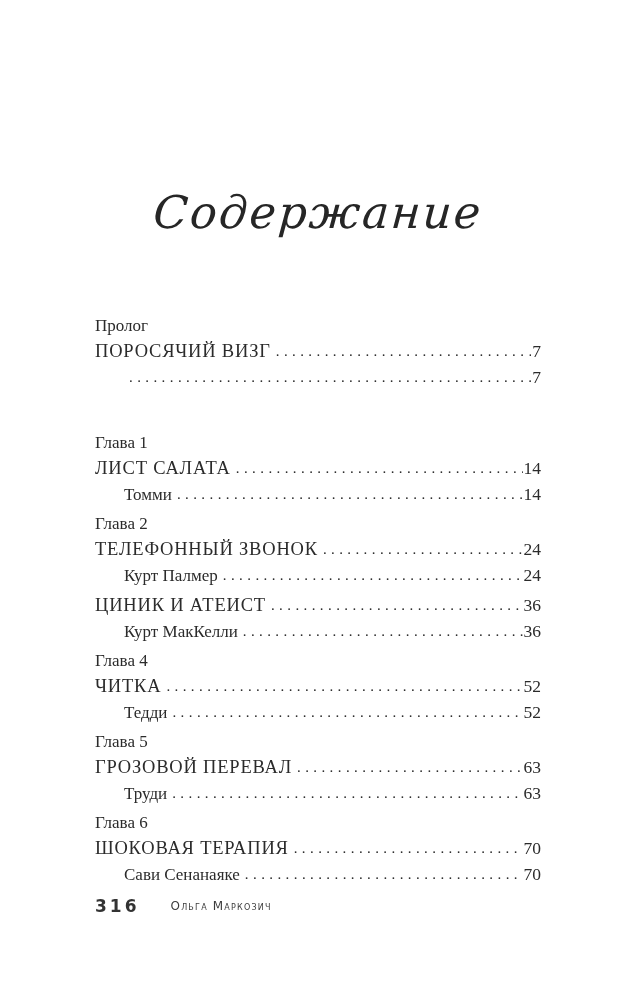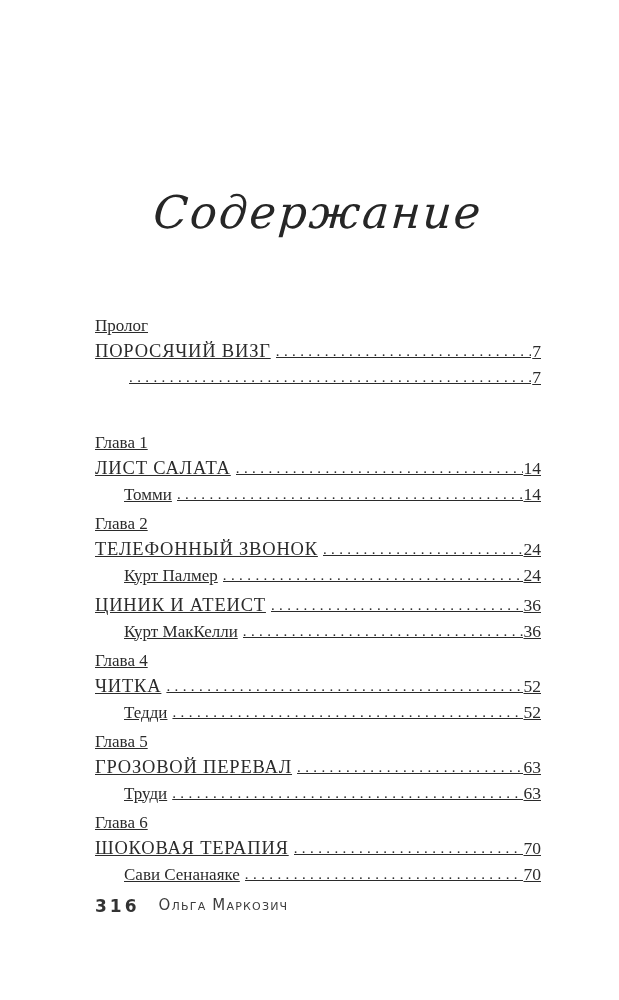--- a/index.html
+++ b/index.html
@@ -29,21 +29,20 @@
     font-size: 45px;
     letter-spacing: 2px;
     color: #262626;
     transform: skewX(-4deg);
   }
   .toc {
     position: absolute;
     top: 313px;
     left: 95px;
     width: 446px;
-    text-decoration: underline;
   }
   .toc-block { margin-bottom: 4px; }
   .toc-block.section-gap { margin-bottom: 40px; }
   .chapter-label {
     font-size: 17px;
     line-height: 25px;
   }
   .toc-row {
     display: flex;
     align-items: center;
@@ -71,32 +70,32 @@
     letter-spacing: 4.4px;
     color: #2b2b2b;
   }
   .page-num { font-size: 17.5px; }
   
   .footer {
     position: absolute;
     top: 896px;
     left: 95px;
     display: flex;
-    align-items: flex-start;
-    gap: 19px;
+    align-items: center;
+    gap: 31px;
     font-family: "DejaVu Sans", sans-serif;
   }
   .folio {
     font-size: 17px;
     font-weight: 600;
     letter-spacing: 3px;
     color: #333333;
   }
   .author {
-    font-size: 15px;
+    font-size: 12px;
     font-variant: small-caps;
     letter-spacing: 1.2px;
     color: #3c3c3c;
   }
 </style>
 </head>
 <body>
 
 <div class="page">
 

